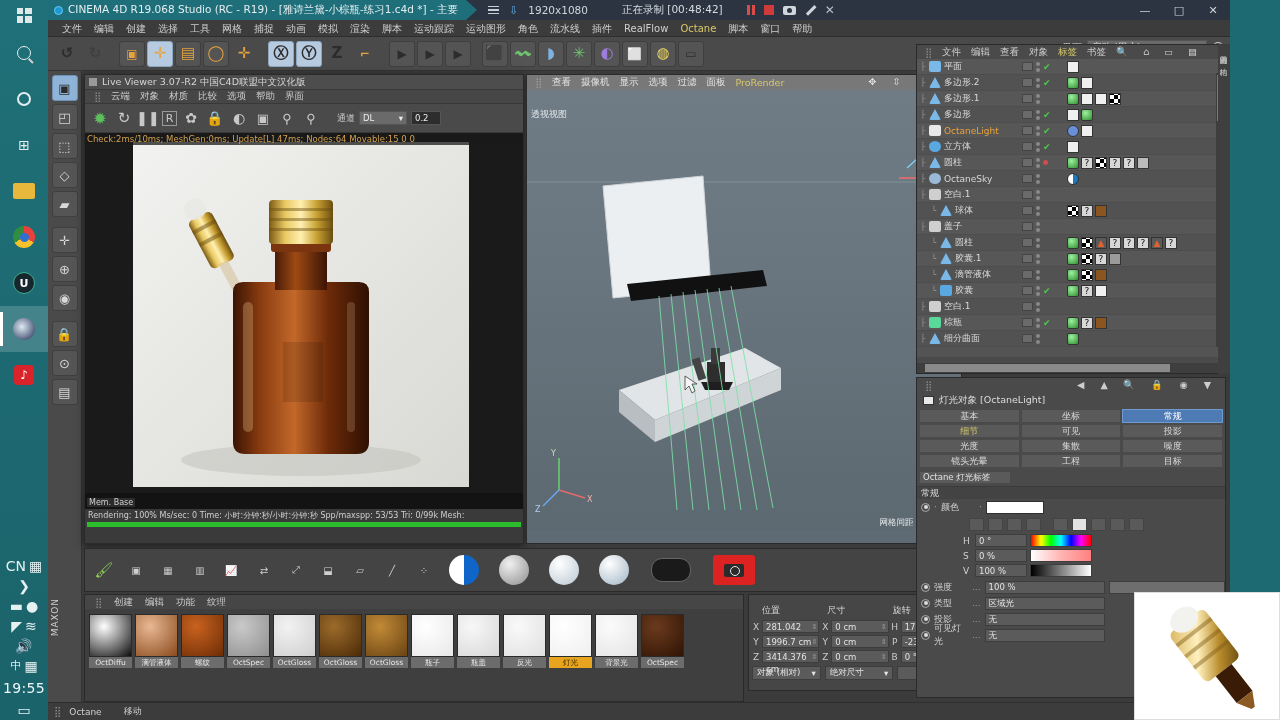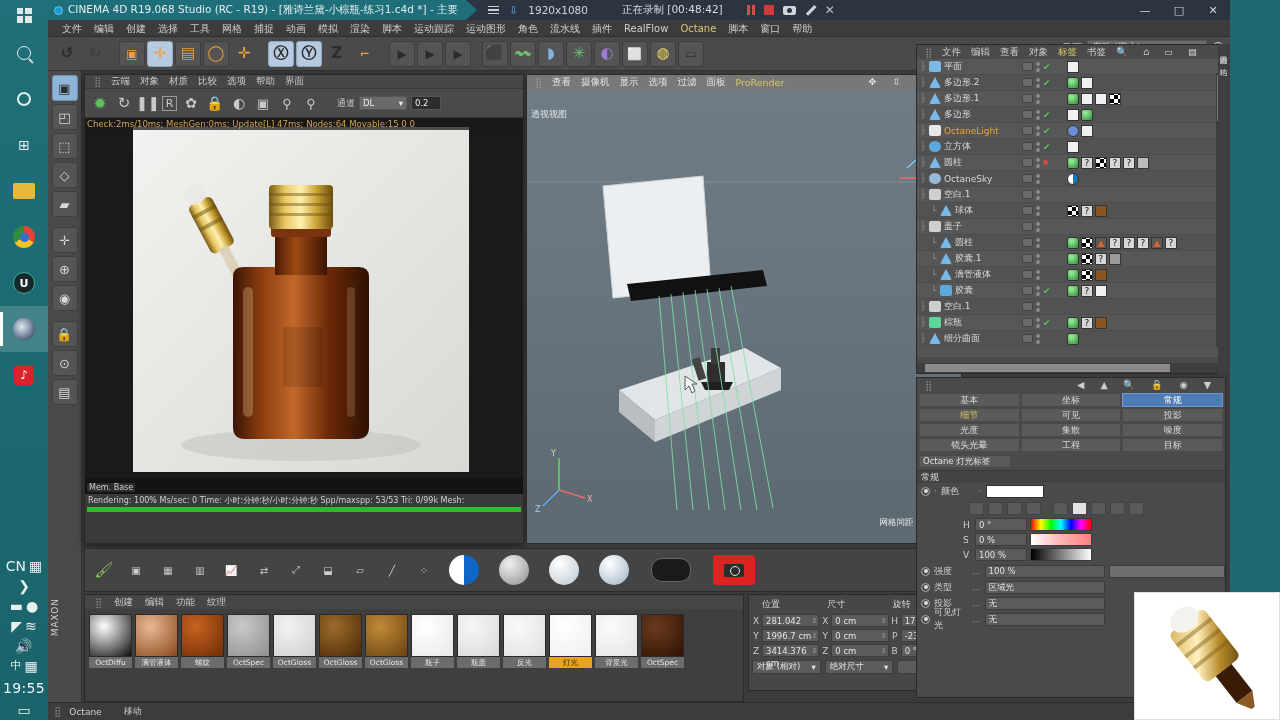--- a/index.html
+++ b/index.html
@@ -141,21 +141,21 @@
   .mm-menu span { font-size:9.5px; color:#cdcdcd; padding:0 6px; }
   .mm-list { display:flex; gap:3px; padding:5px 4px; flex-wrap:wrap; }
   .mat { width:43px; }
   .mat .thumb { width:43px; height:43px; border:1px solid #2a2a2a; }
   .mat .nm { height:11px; background:#6c6c6c; font-size:7.5px; color:#e8e8e8; text-align:center;
      line-height:11px; overflow:hidden; white-space:nowrap; }
   .mat.sel .nm { background:#e8a41e; color:#3a2a00; }
 
   
   #coords { position:absolute; left:700px; top:594px; width:214px; height:97px; background:#464646;
-     border:1px solid #2a2a2a; padding:2px 3px; }
+     border:1px solid #2a2a2a; padding:8px 3px; }
   .co-head { display:flex; font-size:9px; color:#d4d4d4; padding:1px 0 3px 10px; }
   .co-head span { flex:1; }
   .co-row { display:flex; align-items:center; gap:2px; margin-bottom:2px; }
   .co-row .ax { width:8px; font-size:9px; color:#ccc; text-align:center; }
   .co-f { flex:1; height:13px; background:#5b5b5b; border:1px solid #3d3d3d; font-size:8.5px;
      color:#e2e2e2; padding:0 3px; line-height:12px; position:relative; }
   .co-f:after { content:"⇕"; position:absolute; right:1px; top:0; font-size:7px; color:#9a9a9a; }
   .co-btns { display:flex; gap:4px; margin-top:3px; }
   .co-dd { flex:1; height:14px; background:#5b5b5b; border:1px solid #3d3d3d; font-size:8.5px;
      color:#e2e2e2; display:flex; align-items:center; justify-content:space-between; padding:0 4px; }
@@ -481,20 +481,24 @@
       </div>
       <div class="lp">
         <span style="font-size: 13px; color: rgb(216, 216, 216);">⊙</span>
       </div>
       <div class="lp">
         <span style="font-size: 13px; color: rgb(216, 216, 216);">▤</span>
       </div>
     </div>
 
   <div id="liveviewer">
+    <div class="lv-title">
+      <span class="lv-sqr"></span>
+      <span>Live Viewer 3.07-R2 中国C4D联盟中文汉化版</span>
+    </div>
     <div class="lv-menu">
       <span style="color:#8a8a8a;">⣿</span>
     <span>云端</span>
         <span>对象</span>
         <span>材质</span>
         <span>比较</span>
         <span>选项</span>
         <span>帮助</span>
         <span>界面</span>
       </div>
@@ -1122,20 +1126,24 @@
       <span style="color:#8a8a8a;">⣿</span>
       <span class="am-icons">
         <span>◀</span>
         <span>▲</span>
         <span>🔍</span>
         <span>🔒</span>
         <span>◉</span>
         <span>▼</span>
       </span>
     </div>
+    <div class="am-obj">
+      <span class="sq"></span>
+      <span>灯光对象 [OctaneLight]</span>
+    </div>
     <div class="tabs" id="attr-tabs">
         <div class="tab">基本</div>
         <div class="tab">坐标</div>
         <div class="tab on">常规</div>
         <div class="tab y">细节</div>
         <div class="tab">可见</div>
         <div class="tab">投影</div>
         <div class="tab">光度</div>
         <div class="tab">集散</div>
         <div class="tab">噪度</div>

